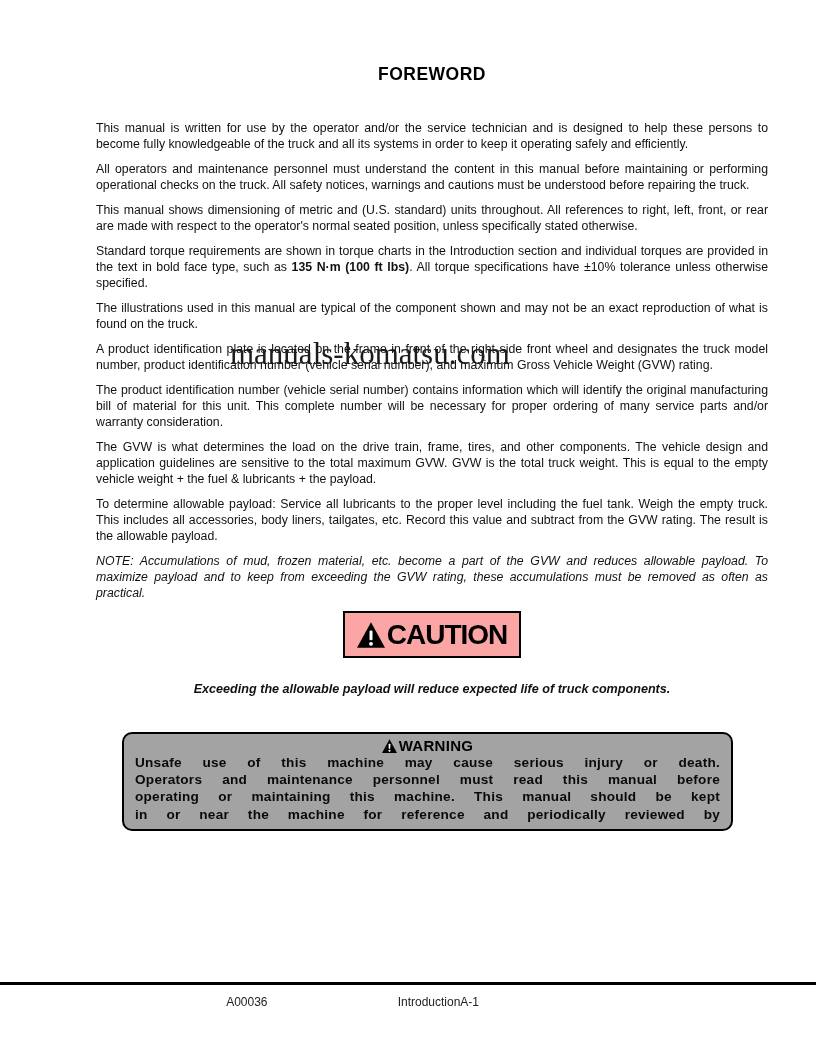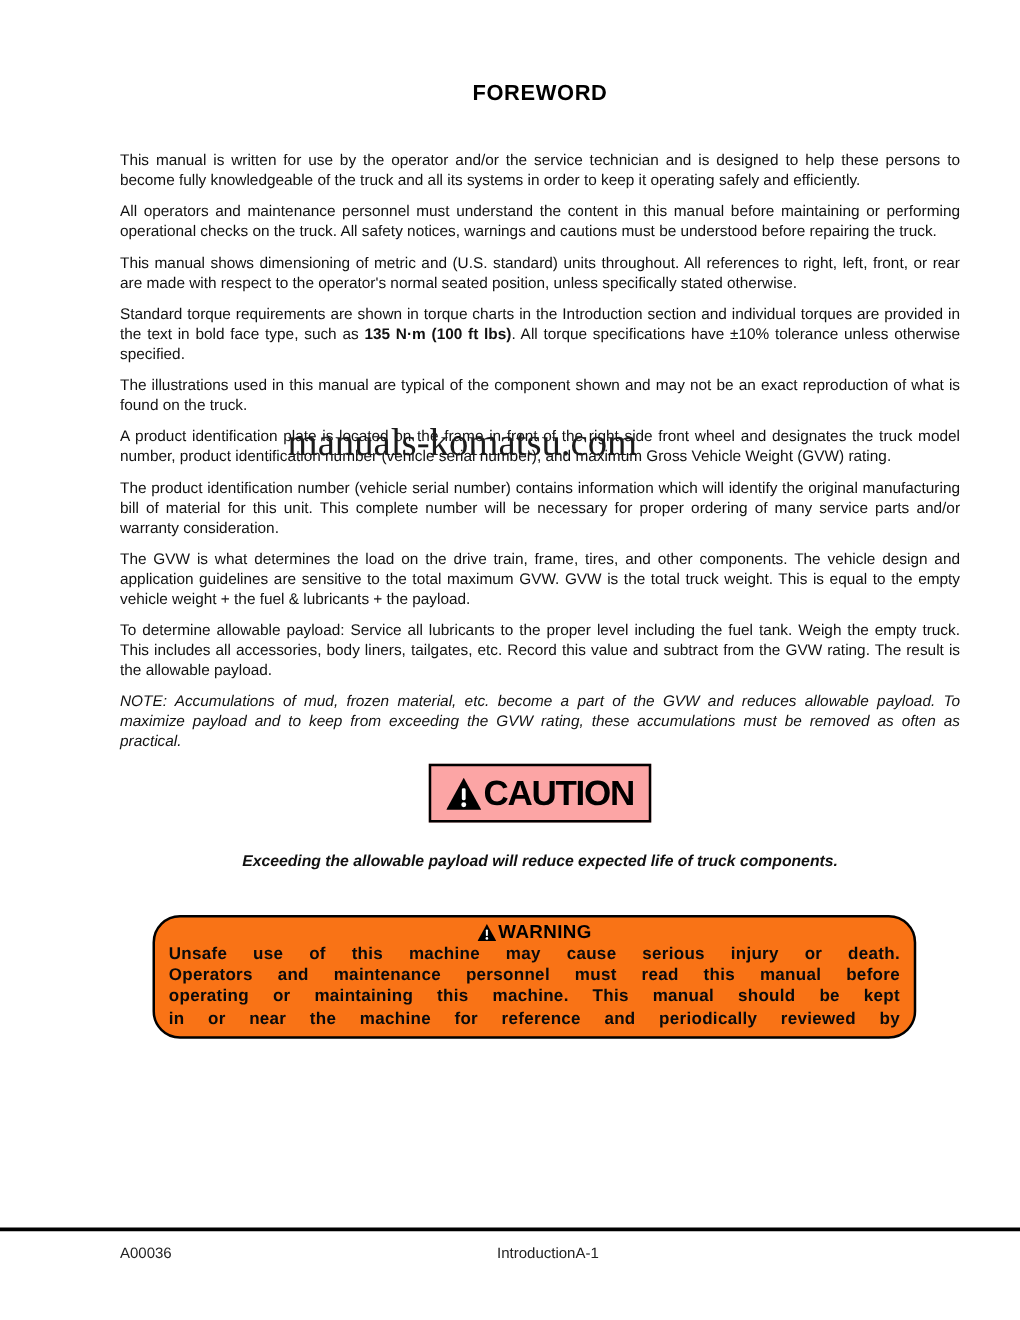--- a/index.html
+++ b/index.html
@@ -62,23 +62,23 @@
     font-size: 12.6px;
     font-weight: bold;
     font-style: italic;
     color: #111;
   }
 
   .warning-box {
     margin: 36px 0 0 26px;
     width: 585px;
     border: 2px solid #000;
-    border-radius: 22px;
+    border-radius: 10px;
     padding: 3px 11px 6px 11px;
-    background: #f97316;
+    background: #a3a3a3;
   }
   .warning-title-row {
     display: flex;
     align-items: center;
     justify-content: center;
     gap: 2px;
     font-weight: bold;
     font-size: 15px;
     letter-spacing: 0.3px;
   }
@@ -116,21 +116,21 @@
   .footer {
     position: absolute;
     left: 96px;
     top: 995px;
     width: 666px;
     display: grid;
     grid-template-columns: 1fr auto 1fr;
     font-size: 12px;
     color: #222;
   }
-  .footer .f-left  { text-align: left; }
+  .footer .f-left  { text-align: center; }
   .footer .f-center{ text-align: right; }
   .footer .f-right { text-align: left; }
 </style>
 </head>
 <body>
 
 <div class="page">
 
   <div class="content">
 

